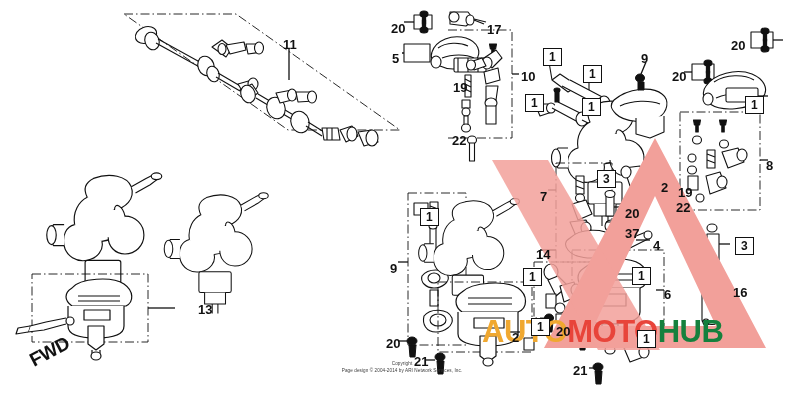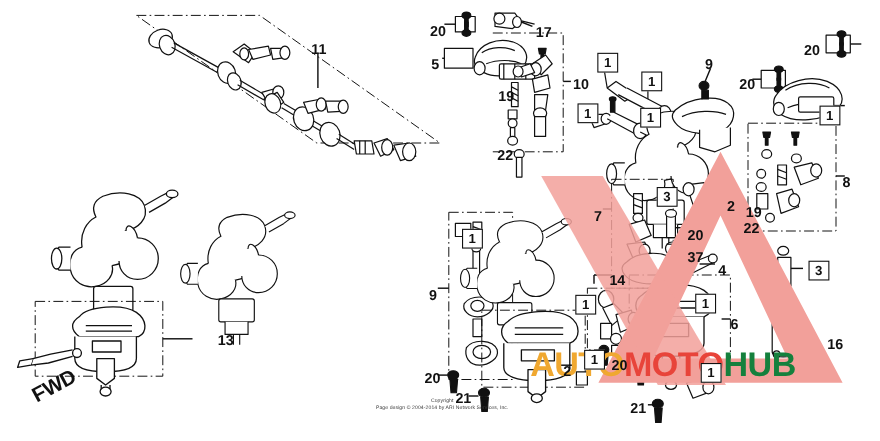--- a/index.html
+++ b/index.html
@@ -390,23 +390,23 @@
       <div class="callout" style="left: 452px; top: 134px;">22</div>
       <div class="callout" style="left: 766px; top: 159px;">8</div>
       <div class="callout" style="left: 678px; top: 186px;">19</div>
       <div class="callout" style="left: 676px; top: 201px;">22</div>
       <div class="callout" style="left: 540px; top: 190px;">7</div>
       <div class="callout" style="left: 661px; top: 181px;">2</div>
       <div class="callout" style="left: 625px; top: 207px;">20</div>
       <div class="callout" style="left: 625px; top: 227px;">37</div>
       <div class="callout" style="left: 653px; top: 239px;">4</div>
       <div class="callout" style="left: 390px; top: 262px;">9</div>
-      <div class="callout" style="left: 554px; top: 248px;">14</div>
+      <div class="callout" style="left: 536px; top: 248px;">14</div>
       <div class="callout" style="left: 664px; top: 288px;">6</div>
-      <div class="callout" style="left: 752px; top: 286px; margin-top: 20px;">16</div>
+      <div class="callout" style="left: 733px; top: 286px;">16</div>
       <div class="callout" style="left: 150px; top: 303px; margin-left: 48px;">13</div>
       <div class="callout" style="left: 386px; top: 337px;">20</div>
       <div class="callout" style="left: 512px; top: 331px;">2</div>
       <div class="callout" style="left: 556px; top: 325px;">20</div>
       <div class="callout" style="left: 414px; top: 355px;">21</div>
       <div class="callout" style="left: 573px; top: 364px;">21</div>
       <div class="callout boxed" style="left: 543px; top: 48px;">1</div>
       <div class="callout boxed" style="left: 583px; top: 65px;">1</div>
       <div class="callout boxed" style="left: 525px; top: 94px;">1</div>
       <div class="callout boxed" style="left: 582px; top: 98px;">1</div>

